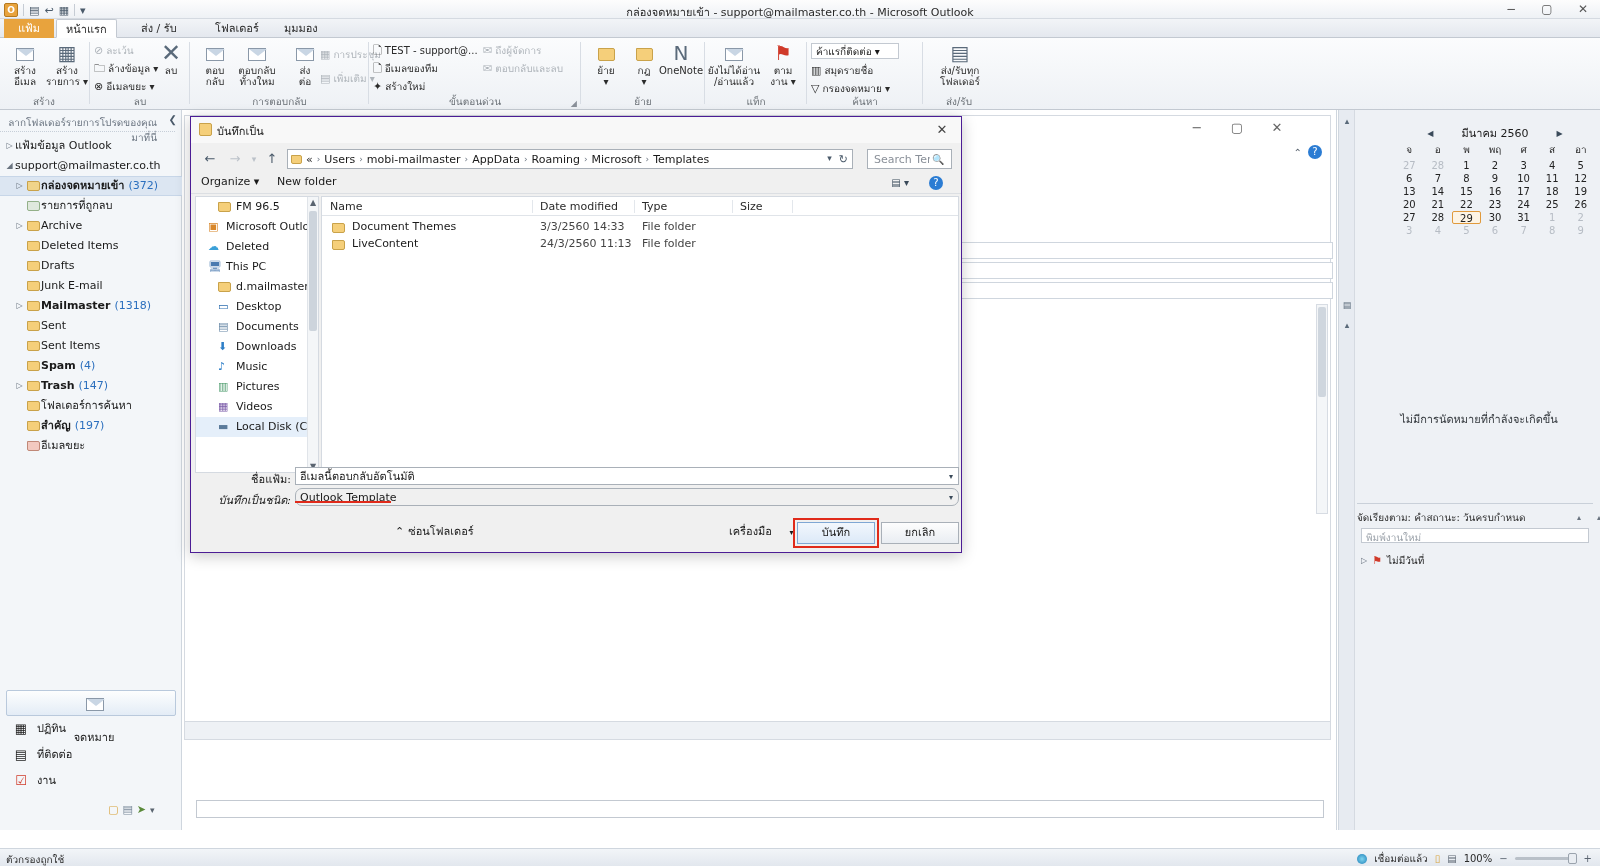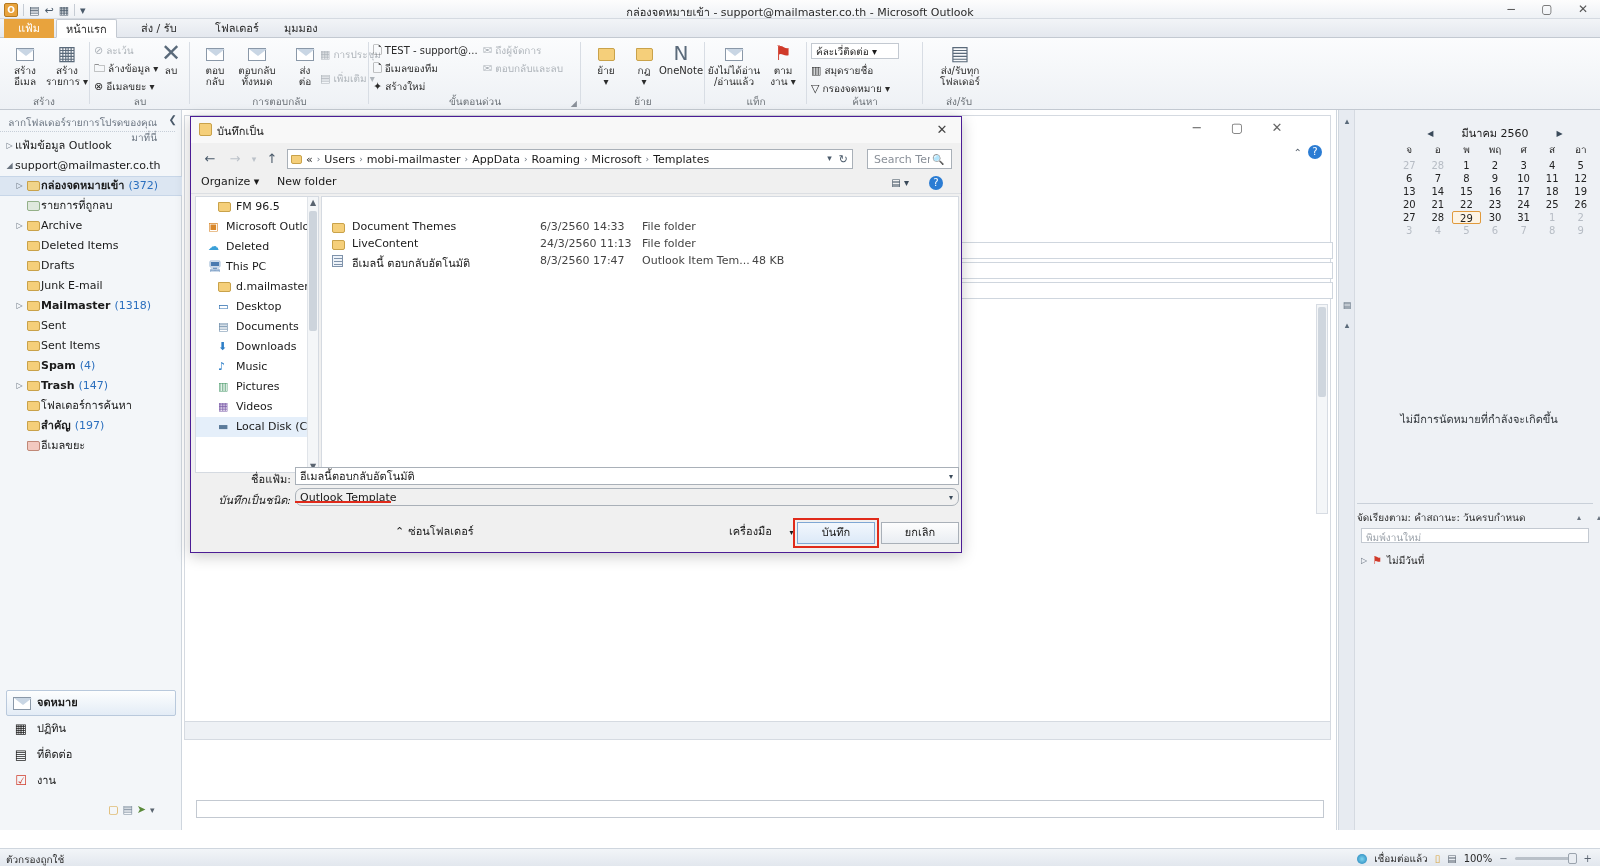--- a/index.html
+++ b/index.html
@@ -117,21 +117,21 @@
   .fi.inbox { background:#f0d48a; }
   .fi.trash { background:#dfe8dd; border-color:#93b089; }
   .fi.search { background:#f5cf7a; }
   .fi.junk { background:#f2c9c0; border-color:#c08878; }
 
   .navbtns { position:absolute; left:6px; bottom:36px; width:170px; }
   .navbtn {
     height:26px; line-height:26px; font-size:11px; padding-left:6px;
     display:flex; align-items:center; gap:8px; cursor:default; border:1px solid transparent;
   }
-  .navbtn.selected { background:linear-gradient(#fdfefe,#e3ecf6); border:1px solid #b9c9dc; border-radius:2px; font-weight:bold; }
+  .navbtn.selected { background:linear-gradient(#fdfefe,#e3ecf6); border:1px solid #b9c9dc; border-radius:2px; font-weight:normal;flex-direction:column; }
   .navbtn .nb-ic { width:16px; text-align:center; font-size:13px; }
   .navbtn-bar { position:absolute; left:6px; bottom:118px; width:170px; height:7px; background:linear-gradient(#f7f9fb,#e8edf3); border:1px solid #cfd8e2; border-radius:2px;}
   .navmini { position:absolute; left:108px; bottom:14px; display:flex; gap:4px; align-items:center; }
   .navmini span { font-size:11px; }
 
   
   .mainarea {
     position:absolute; left:182px; top:110px; width:1155px; height:720px;
     background:#fff; border-right:1px solid #cfd6de;
   }
@@ -331,21 +331,21 @@
 
     <div class="grp" style="left:192px; width:175px;">
       <div class="bigbtn" style="left:0;">
         <span class="gl"><span class="env"></span></span>
         <span class="lb">ตอบ</span>
         <span class="lb">กลับ</span>
       </div>
       <div class="bigbtn" style="left:42px;">
         <span class="gl"><span class="env"></span></span>
         <span class="lb">ตอบกลับ</span>
-        <span class="lb">ทั้งหมด</span>
+        <span class="lb">ทั้างใหม</span>
       </div>
       <div class="bigbtn" style="left:90px;">
         <span class="gl"><span class="env"></span></span>
         <span class="lb">ส่ง</span>
         <span class="lb">ต่อ</span>
       </div>
       <div class="smbtn dim" style="left:128px; top:8px;"><span class="gi">▦</span><span>การประชุม</span></div>
       <div class="smbtn dim" style="left:128px; top:32px;"><span class="gi">▤</span><span>เพิ่มเติม ▾</span></div>
       <div class="grp-label">การตอบกลับ</div>
     </div>
@@ -391,21 +391,21 @@
         <span class="gl" style="color:#d03a2a;">⚑</span>
         <span class="lb">ตาม</span>
         <span class="lb">งาน ▾</span>
       </div>
       <div class="grp-label">แท็ก</div>
     </div>
     <div class="grp-sep" style="left:806px;"></div>
 
     <div class="grp" style="left:809px; width:112px;">
       <div class="combo" style="left:2px; top:5px; width:88px; height:16px; border:1px solid #c3c9d1; background:#fff;">
-        <span style="font-size:10px;">ค้ละเวี่ติดต่อ ▾</span>
+        <span style="font-size:10px;">ค้าแรกี่ติดต่อ ▾</span>
       </div>
       <div class="smbtn" style="left:2px; top:24px;"><span class="gi">▥</span><span>สมุดรายชื่อ</span></div>
       <div class="smbtn" style="left:2px; top:42px;"><span class="gi">▽</span><span>กรองจดหมาย ▾</span></div>
       <div class="grp-label">ค้นหา</div>
     </div>
     <div class="grp-sep" style="left:922px;"></div>
 
     <div class="grp" style="left:925px; width:68px;">
       <div class="bigbtn" style="left:8px; width:54px;">
         <span class="gl">▤</span>
@@ -753,42 +753,45 @@
         <span>Local Disk (C:)</span>
       </div>
       <div class="dnav-scroll">
         <span class="dnav-up">▲</span>
         <div class="dnav-thumb"></div>
         <span class="dnav-dn">▼</span>
       </div>
     </div>
 
     <div class="dlg-files">
+      <div class="fhdr">
+        <div class="col" style="left:8px;">Name</div>
+        <div class="colsep" style="left:210px;"></div>
+        <div class="col" style="left:218px;">Date modified</div>
+        <div class="colsep" style="left:312px;"></div>
+        <div class="col" style="left:320px;">Type</div>
+        <div class="colsep" style="left:410px;"></div>
+        <div class="col" style="left:418px;">Size</div>
+        <div class="colsep" style="left:470px;"></div>
+      </div>
 
       <div class="frow" style="top:22px;">
         <span class="fic"><span class="fi"></span></span>
         <span class="c" style="left:30px;">Document Themes</span>
-        <span class="c" style="left:218px; color:#444;">6/3/2560 14:33</span>
+        <span class="c" style="left:218px; color:#444;">3/3/2560 14:33</span>
         <span class="c" style="left:320px; color:#444;">File folder</span>
         <span class="c" style="left:418px; color:#444;"></span>
       </div>
       <div class="frow" style="top:39px;">
         <span class="fic"><span class="fi"></span></span>
         <span class="c" style="left:30px;">LiveContent</span>
         <span class="c" style="left:218px; color:#444;">24/3/2560 11:13</span>
         <span class="c" style="left:320px; color:#444;">File folder</span>
         <span class="c" style="left:418px; color:#444;"></span>
       </div>
-      <div class="frow" style="top:56px;">
-        <span class="fic"><span class="tpl-ic"></span></span>
-        <span class="c" style="left:30px;">อีเมลนี้ ตอบกลับอัตโนมัติ</span>
-        <span class="c" style="left:218px; color:#444;">8/3/2560 17:47</span>
-        <span class="c" style="left:320px; color:#444;">Outlook Item Tem...</span>
-        <span class="c" style="left:430px; color:#444;">48 KB</span>
-      </div>
     </div>
 
     <div class="lbl-right" style="left:28px; top:353px; width:72px;">ชื่อแฟ้ม:</div>
     <div class="combo" style="left:104px; top:350px; width:664px;">
       <span>อีเมลนี้ตอบกลับอัตโนมัติ</span>
       <span class="combo-arrow">▾</span>
     </div>
 
     <div class="lbl-right" style="left:14px; top:374px; width:86px;font-style:italic;">บันทึกเป็นชนิด:</div>
     <div class="combo gray" style="left:104px; top:371px; width:664px;border-radius:7px;">

